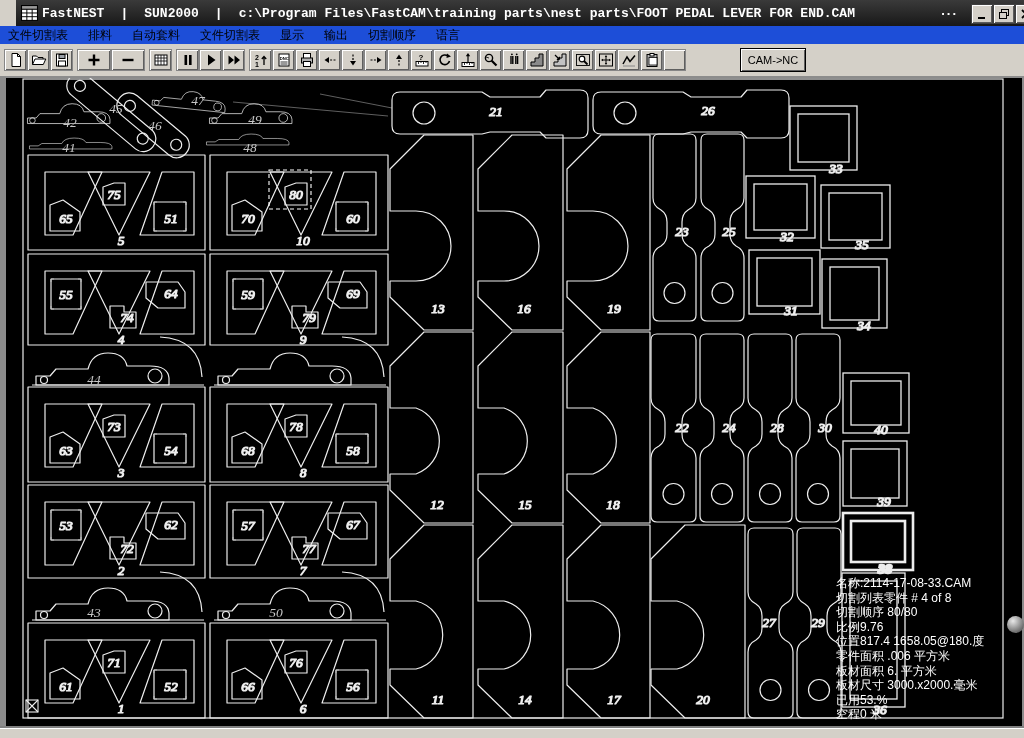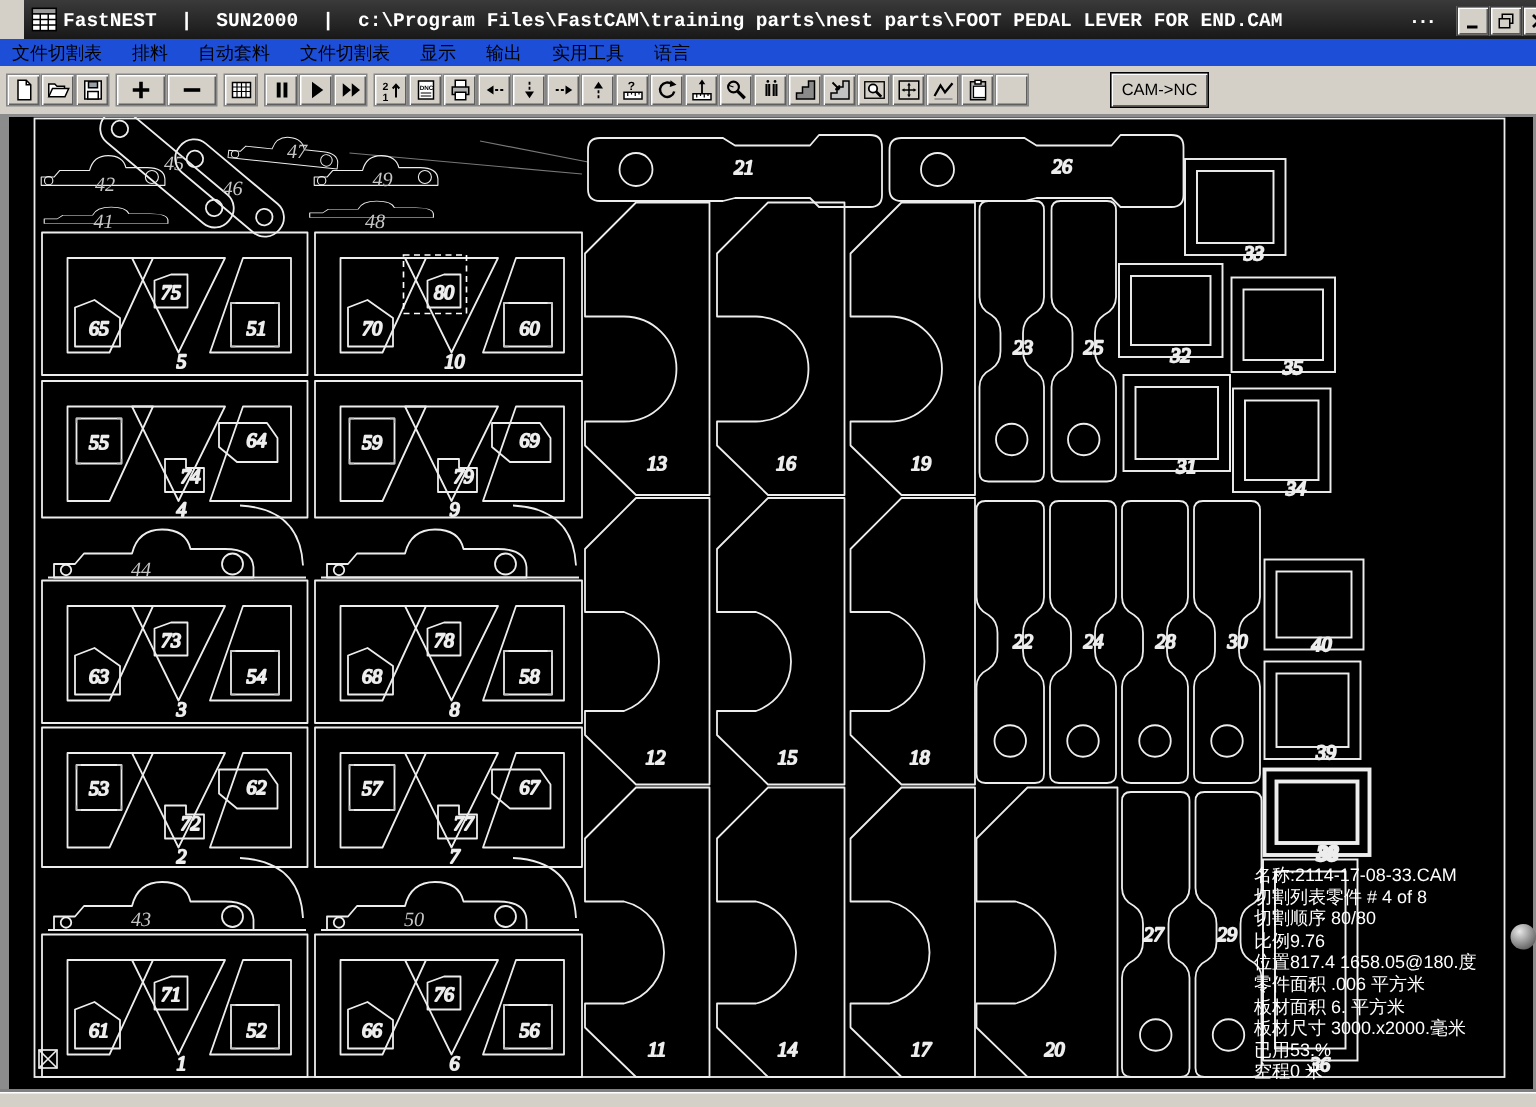--- a/index.html
+++ b/index.html
@@ -78,21 +78,21 @@
     </div>
   </div>
 
   <div id="menubar">
     <span class="menu-item">文件切割表</span>
     <span class="menu-item">排料</span>
     <span class="menu-item">自动套料</span>
     <span class="menu-item">文件切割表</span>
     <span class="menu-item">显示</span>
     <span class="menu-item">输出</span>
-    <span class="menu-item">实用工具</span>
+    <span class="menu-item">切割顺序</span>
     <span class="menu-item">语言</span>
   </div>
 
   <div id="toolbar">
     <div id="tb-groups" style="display:flex">
         <div class="tb-group">
           <div class="tb-btn">
             <svg width="16" height="16" viewBox="0 0 16 16">
               <path d="M4,1.5 h5.5 l3,3 V14.5 H4 Z" fill="#fff" stroke="#000"></path>
               <path d="M9.5,1.5 V4.5 H12.5" fill="none" stroke="#000"></path>

